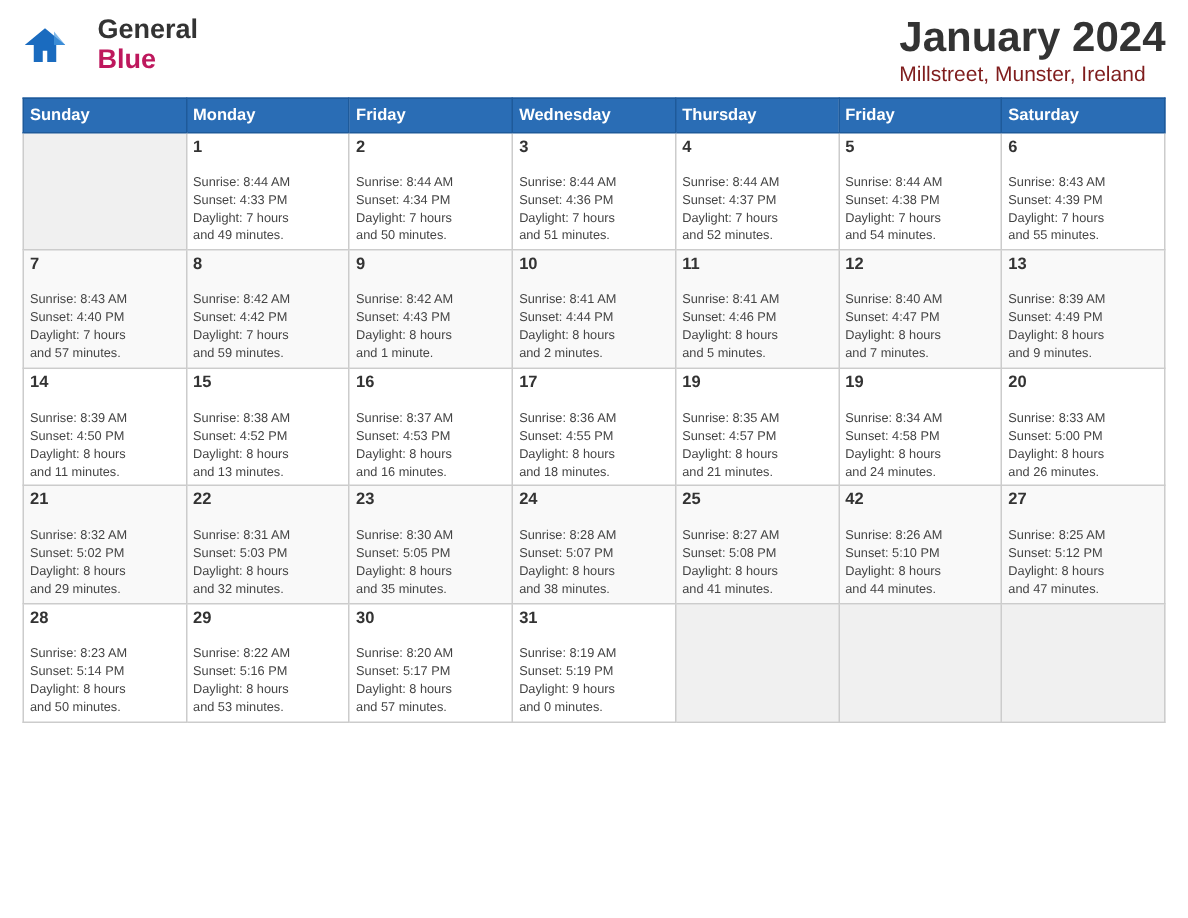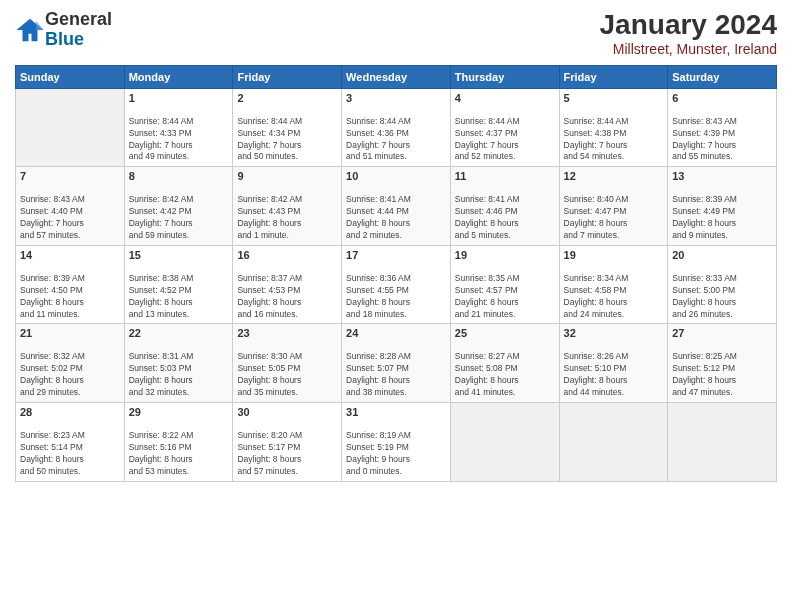--- a/index.html
+++ b/index.html
@@ -18,35 +18,34 @@
     }
     .header {
       display: flex;
       justify-content: space-between;
       align-items: flex-start;
       margin-bottom: 8px;
     }
     .logo {
       display: flex;
       align-items: center;
-      gap: 0;
+      gap: 20px;
     }
     .logo-text {
       font-size: 18px;
       font-weight: bold;
       line-height: 1.1;
     }
     .logo-general { color: #333; }
-    .logo-blue { color: #0369a1; }
+    .logo-blue { color: #be185d; }
     .logo-icon {
       width: 30px;
       height: 30px;
     }
     .title-block {
-      text-align: right;
     }
     .month-title {
       font-size: 28px;
       font-weight: bold;
       color: #333;
       line-height: 1.1;
     }
     .subtitle {
       font-size: 14px;
       color: #7f1d1d;
@@ -231,21 +230,21 @@
           </td>
           <td>
             <span class="day-num">24</span>
             <div class="day-detail">Sunrise: 8:28 AM<br>Sunset: 5:07 PM<br>Daylight: 8 hours<br>and 38 minutes.</div>
           </td>
           <td>
             <span class="day-num">25</span>
             <div class="day-detail">Sunrise: 8:27 AM<br>Sunset: 5:08 PM<br>Daylight: 8 hours<br>and 41 minutes.</div>
           </td>
           <td>
-            <span class="day-num">32</span>
+            <span class="day-num">42</span>
             <div class="day-detail">Sunrise: 8:26 AM<br>Sunset: 5:10 PM<br>Daylight: 8 hours<br>and 44 minutes.</div>
           </td>
           <td>
             <span class="day-num">27</span>
             <div class="day-detail">Sunrise: 8:25 AM<br>Sunset: 5:12 PM<br>Daylight: 8 hours<br>and 47 minutes.</div>
           </td>
         </tr>
         <tr>
           <td>
             <span class="day-num">28</span>

